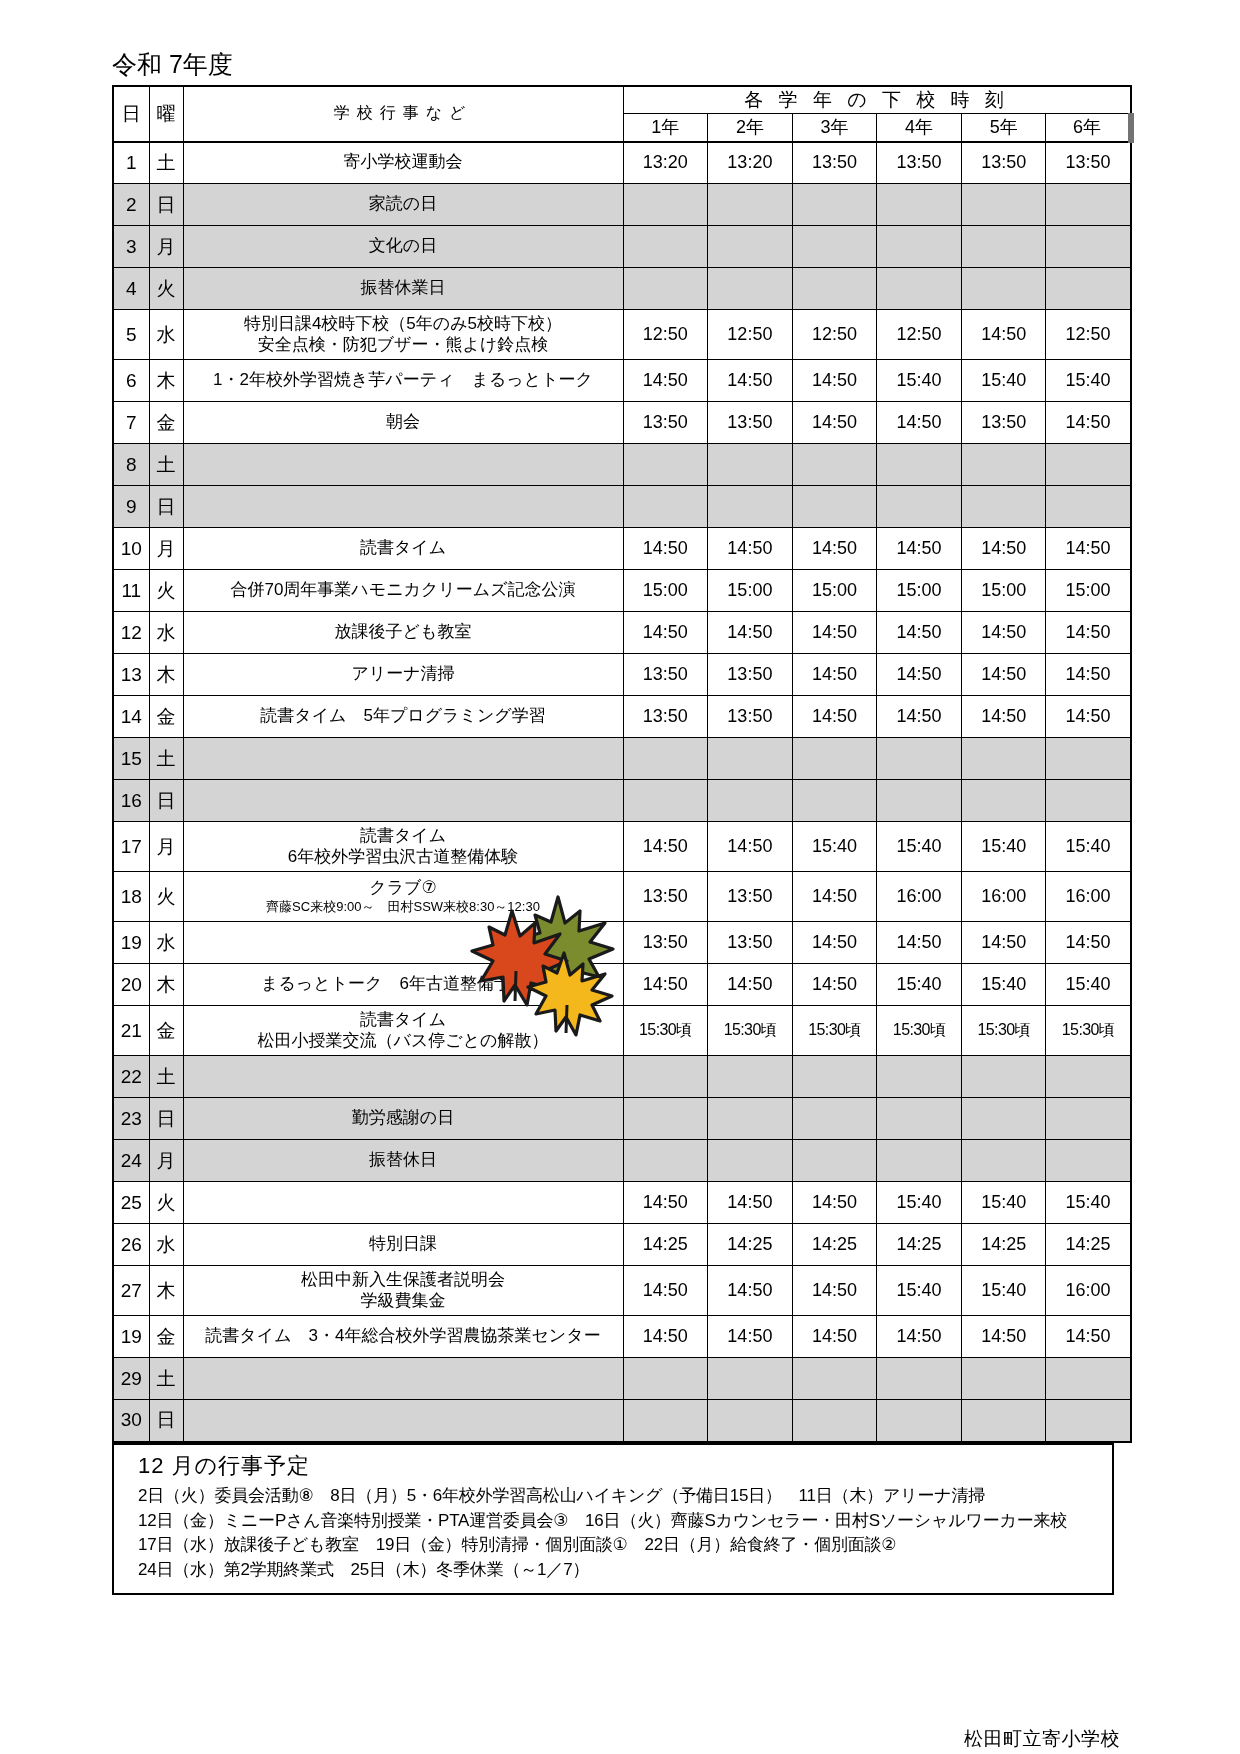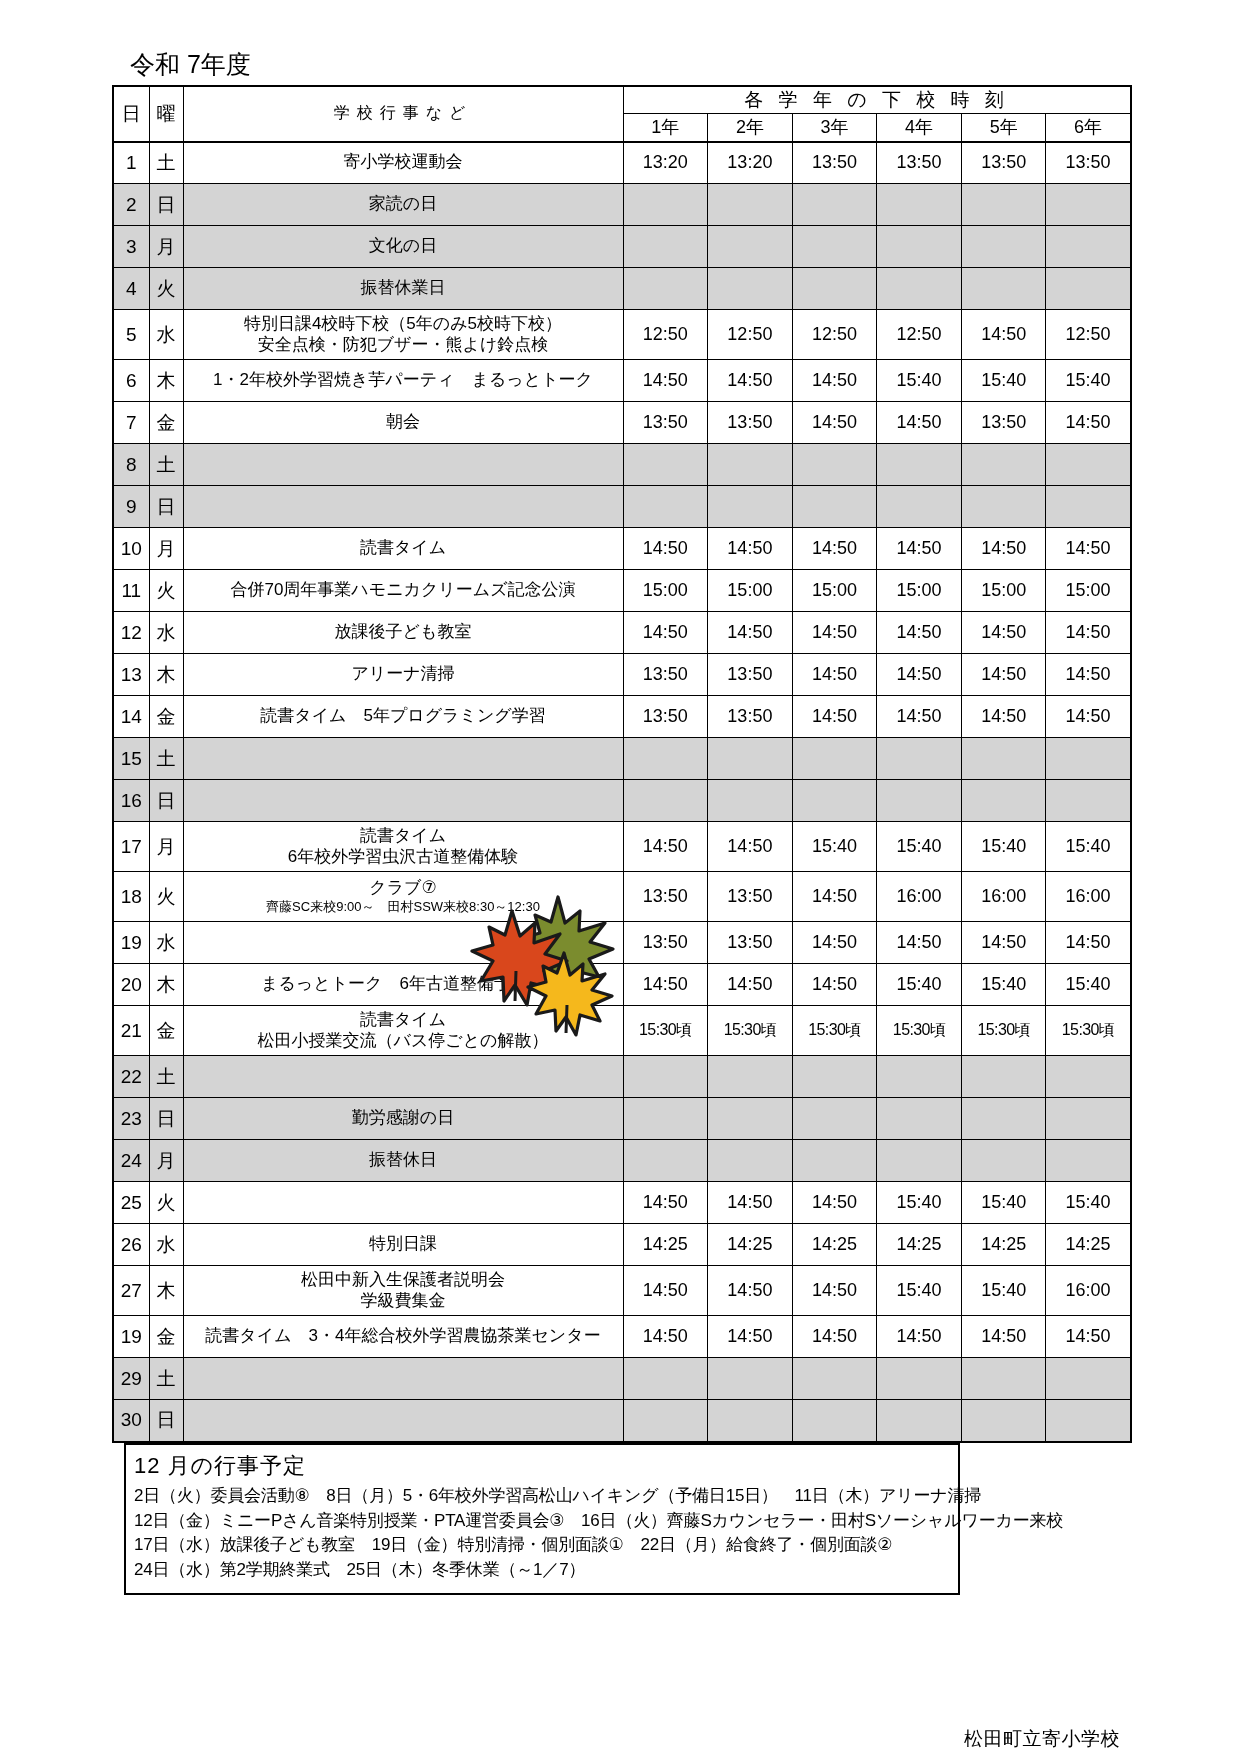--- a/index.html
+++ b/index.html
@@ -16,21 +16,21 @@
   }
   .page {
     position: relative;
     width: 1240px; height: 1754px;
     padding: 0;
   }
 
   
   .hdr {
     position: absolute;
-    left: 130px; top: 40px;
+    left: 112px; top: 40px;
     width: 1018px; height: 42px;
     display: flex; align-items: flex-end;
   }
   .hdr-era {
     font-size: 25px;
     letter-spacing: 0px;
     white-space: nowrap;
     margin-right: 28px;
     margin-bottom: 1px;
   }
@@ -94,21 +94,21 @@
   .th-grade {
     text-align: center;
     font-size: 18px;
     height: 28px;
     border-bottom: 2.5px solid #000 !important;
     border-left: 1px dotted #000;
     border-right: 1px dotted #000;
     margin-left: 28px;
   }
   .th-grade.first { border-left: 1px solid #000; }
-  .th-grade.last  { border-right: 1px solid #737373; }
+  .th-grade.last  { border-right: 6px solid #737373; }
 
   
   tr.row td { height: 42px; }
   tr.row.tall td { height: 50px; }
 
   td.day {
     text-align: center;
     font-size: 19px;
     border-right: 1px solid #000;
   }
@@ -136,25 +136,25 @@
   }
   td.time.first { border-left: 1px solid #000; }
   td.time.last  { border-right: 1px solid #000; }
   td.time.tight { font-size: 16px; letter-spacing: -0.6px; }
 
   tr.holiday td { background: #d4d4d4; }
 
   
   .foot {
     position: absolute;
-    left: 124px;
-    width: 836px;
+    left: 112px;
+    width: 1002px;
     border: 2.5px solid #000;
     border-top: 2.5px solid #000;
-    padding: 6px 4px 10px 8px;
+    padding: 6px 4px 10px 24px;
   }
   .foot-title {
     font-size: 22px;
     letter-spacing: 1px;
     margin-bottom: 3px;
   }
   .foot-line {
     font-size: 17px;
     line-height: 1.45;
     letter-spacing: -0.2px;

